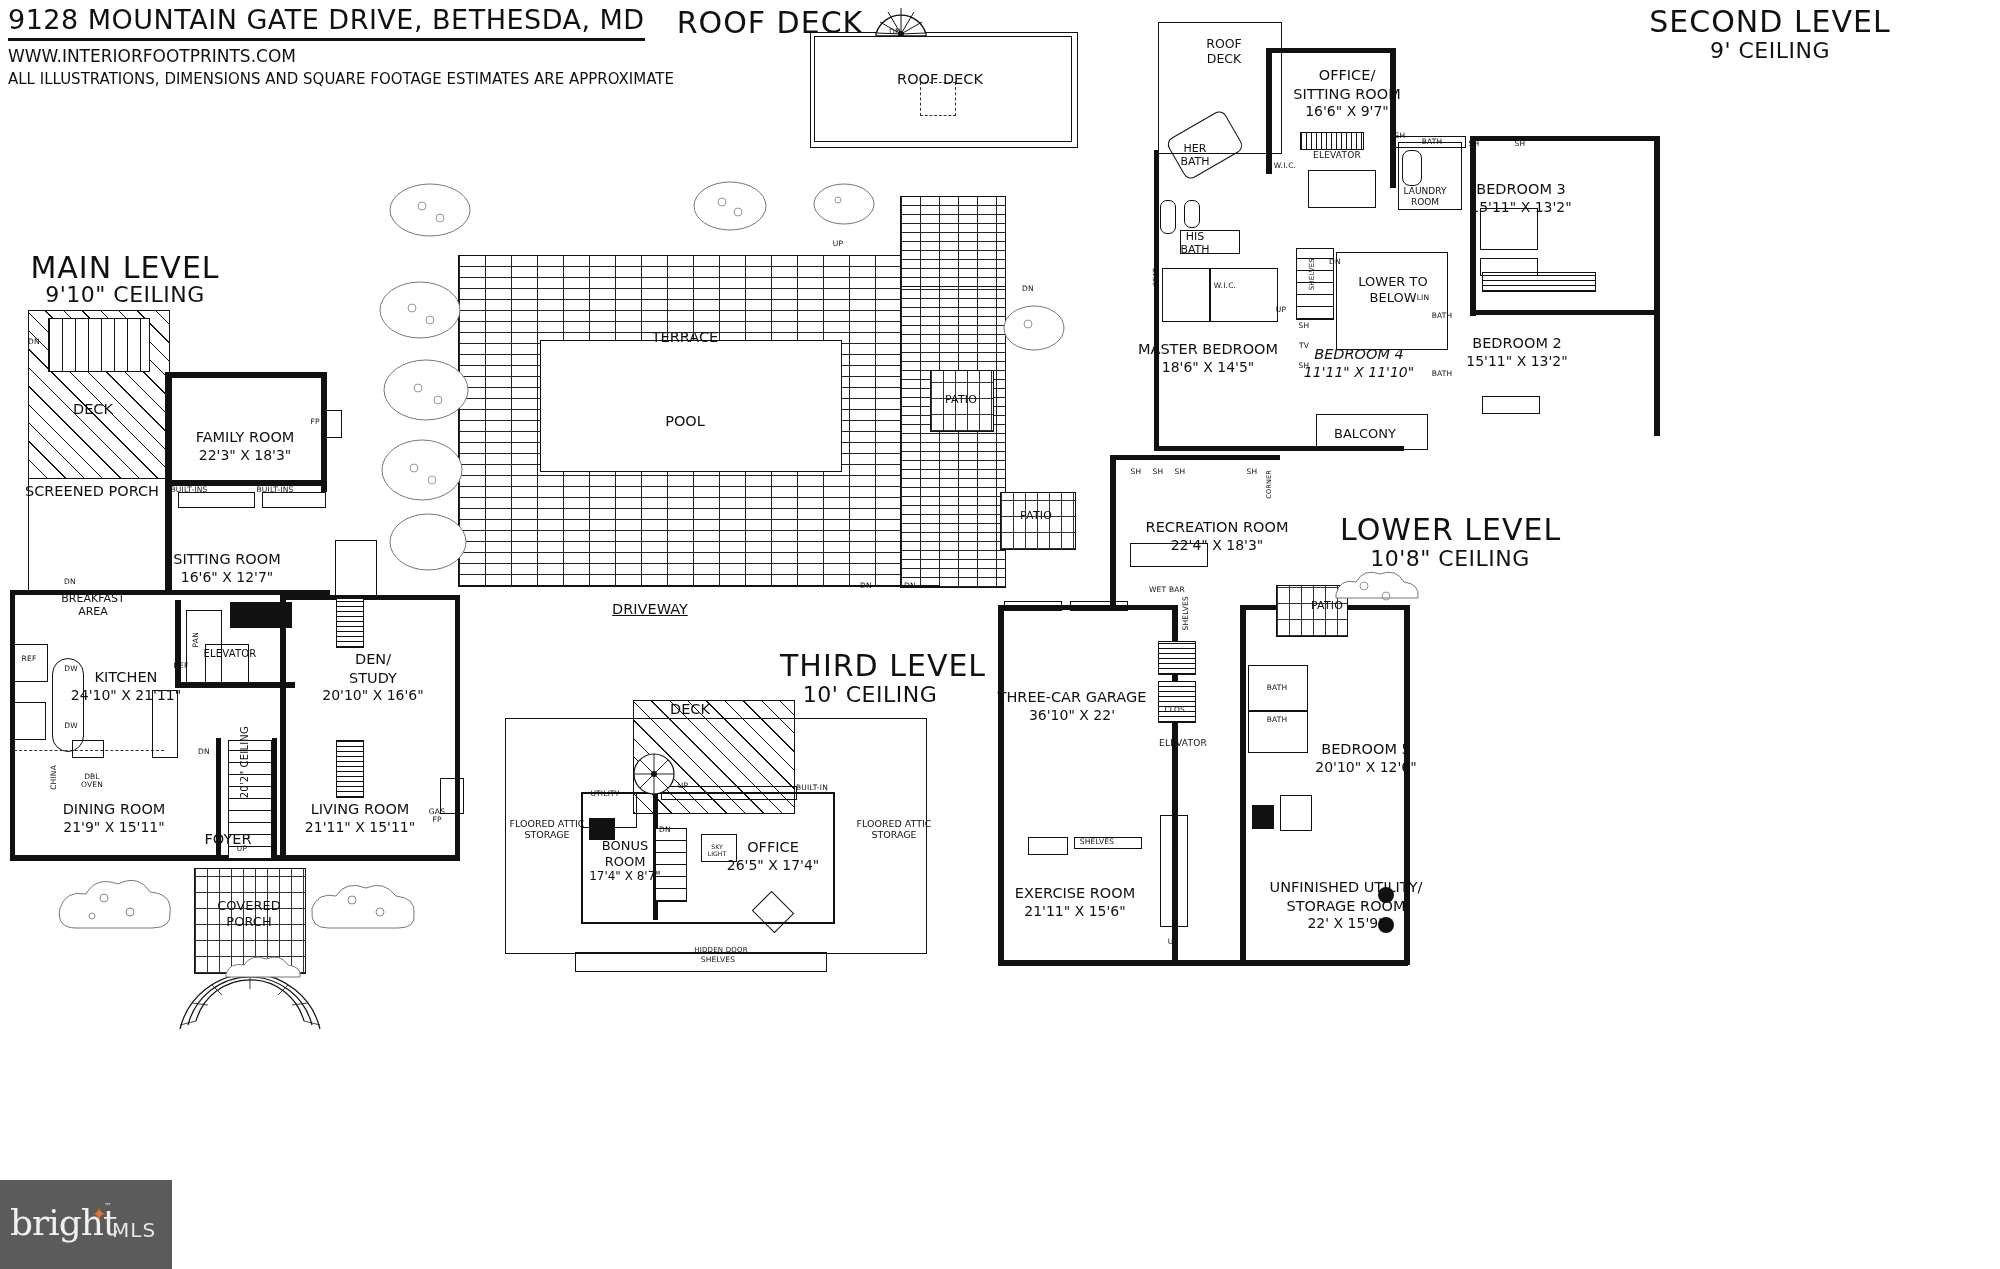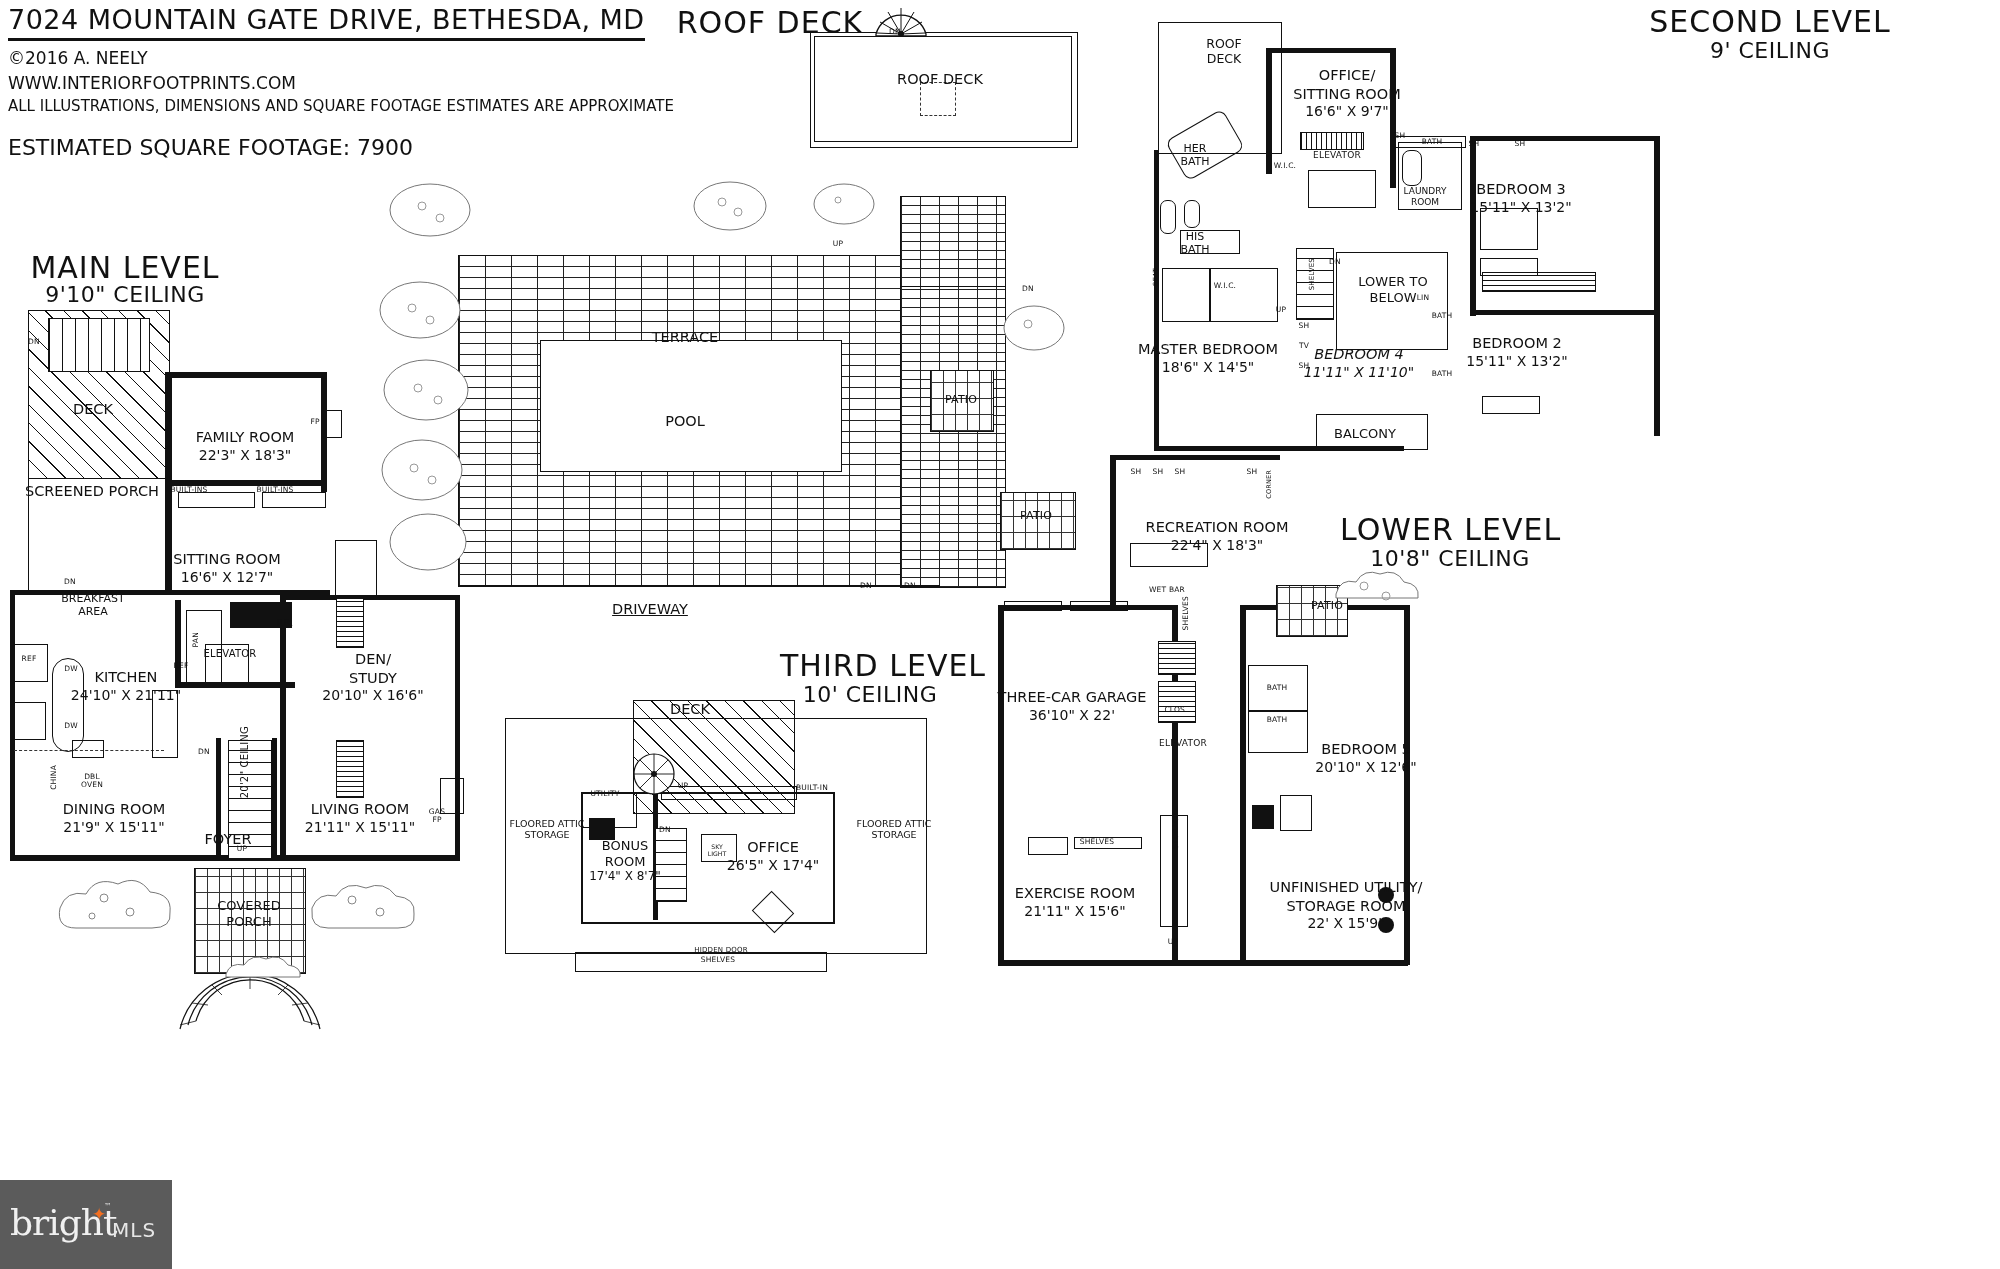--- a/index.html
+++ b/index.html
@@ -79,25 +79,23 @@
   #wm .m{font-size:20px;color:#e6e6e6;position:absolute;left:112px;top:38px;letter-spacing:1px;}
   #wm .star{position:absolute;left:92px;top:24px;color:#f36f21;font-size:17px;}
   #wm .tm{position:absolute;left:104px;top:22px;color:#ddd;font-size:8px;}
 
   svg{display:block;overflow:visible;}
 </style>
 </head>
 <body>
 
 <div class="abs nosel" style="left:8px;top:4px;">
-  <div class="title title-rule">7024 MOUNTAIN GATE DRIVE, BETHESDA, MD</div>
-  <div class="credit" style="margin-top:7px;">©2016 A. NEELY</div>
+  <div class="title title-rule">9128 MOUNTAIN GATE DRIVE, BETHESDA, MD</div>
   <div class="credit" style="margin-top:5px;">WWW.INTERIORFOOTPRINTS.COM</div>
   <div class="small-note" style="margin-top:4px;">ALL ILLUSTRATIONS, DIMENSIONS AND SQUARE FOOTAGE ESTIMATES ARE APPROXIMATE</div>
-  <div class="sqft" style="margin-top:20px;">ESTIMATED SQUARE FOOTAGE: 7900</div>
 </div>
 
 <div class="abs nosel level-title" style="left:650px;top:5px;width:240px;">ROOF DECK</div>
 
 <div class="abs" style="left:810px;top:32px;width:270px;height:118px;">
   <div class="abs thin2" style="left:0;top:0;width:266px;height:114px;"></div>
   <div class="abs thin" style="left:4px;top:4px;width:256px;height:104px;"></div>
   <div class="abs dashbox" style="left:110px;top:50px;width:34px;height:32px;"></div>
   <div class="abs room nosel" style="left:75px;top:38px;width:110px;">ROOF DECK</div>
 </div>

